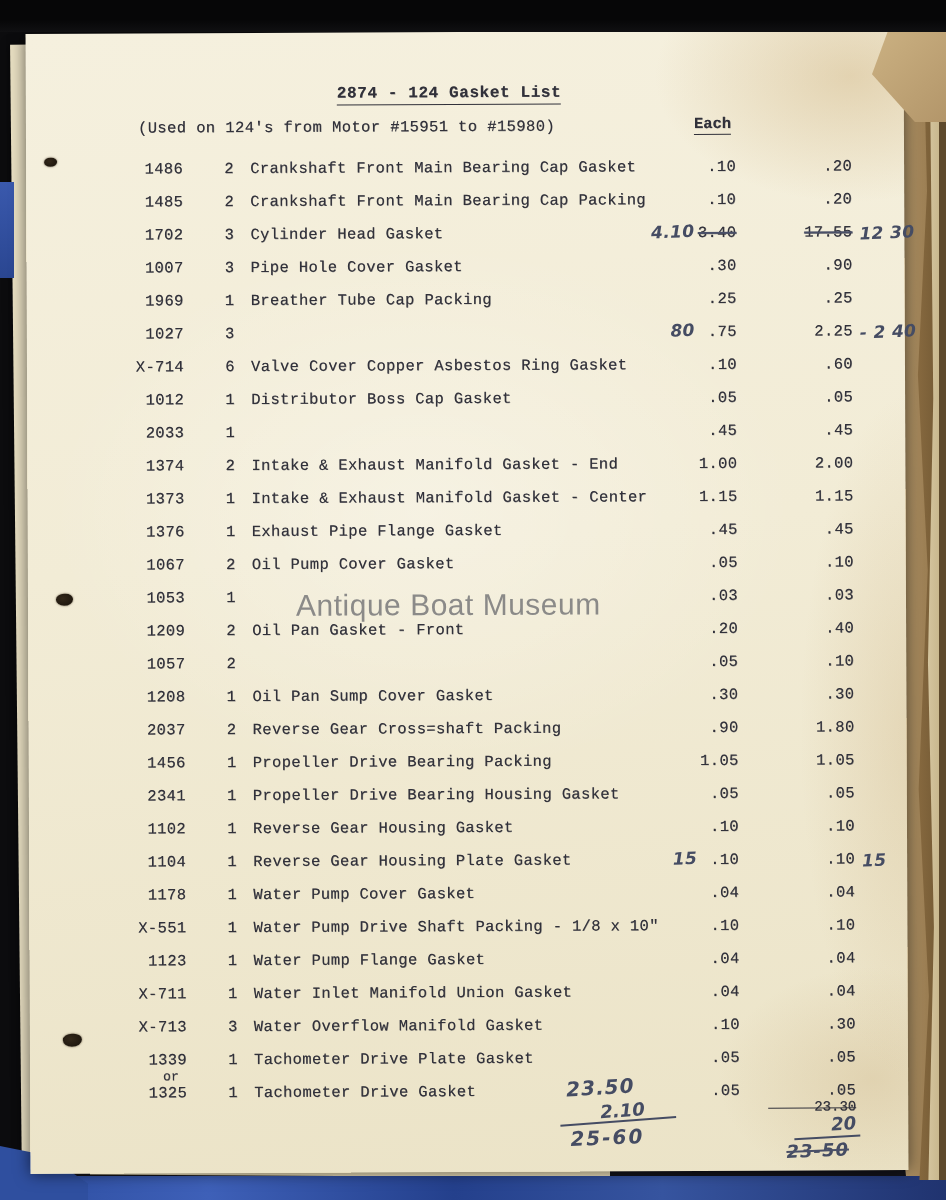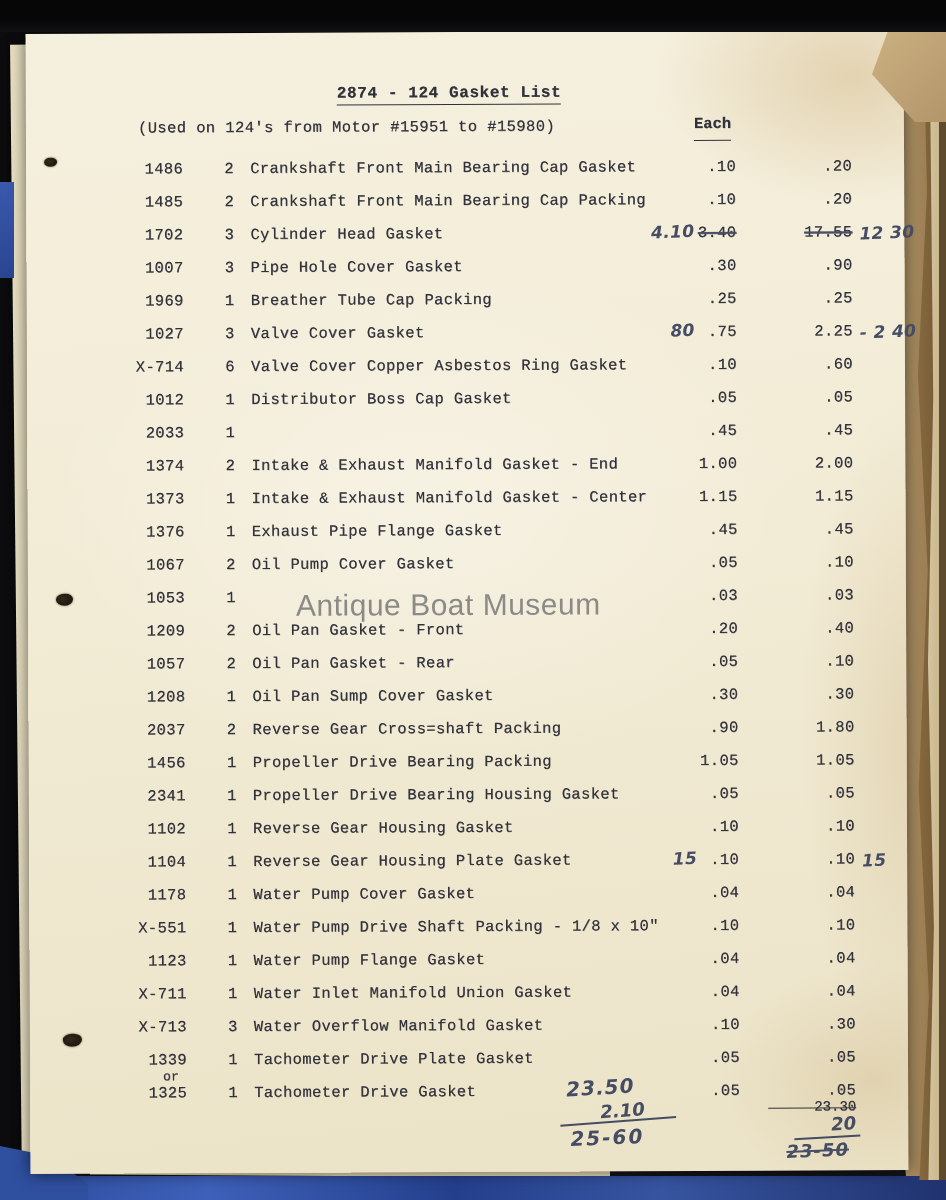--- a/index.html
+++ b/index.html
@@ -58,21 +58,21 @@
   .hole-1 { left:18px; top:124px; width:13px; height:9px; }
   .hole-2 { left:28px; top:560px; width:17px; height:12px; }
   .hole-3 { left:33px; top:1000px; width:19px; height:13px; }
 
   
   .typed { color:#31313a; text-shadow:0.35px 0.35px 0 rgba(45,45,58,0.55); }
   .title { position:absolute; left:311px; top:52px; font-size:16px; font-weight:bold;
     letter-spacing:0.6px; border-bottom:1.6px solid #31313a; padding-bottom:2px; white-space:nowrap; }
   .subtitle { position:absolute; left:112px; top:86px; font-size:15.5px; letter-spacing:0.4px; white-space:nowrap; }
   .each-header { position:absolute; left:668px; top:84px; font-size:15.5px; font-weight:bold;
-    border-bottom:1.6px solid #31313a; padding-bottom:7px; }
+    border-bottom:1.6px solid #31313a; padding-bottom:1px; }
 
   .rows { position:absolute; left:0; top:120px; width:878px; }
   .row { position:relative; height:33px; }
   .row span { position:absolute; top:0; line-height:33px; white-space:nowrap; font-size:15.5px; letter-spacing:0.35px; }
   .c-part  { left:95px;  width:62px; text-align:right; }
   .c-qty   { left:192px; width:22px; text-align:center; }
   .c-desc  { left:224px; }
   .c-each  { left:630px; width:80px; text-align:right; }
   .c-total { left:738px; width:88px; text-align:right; }
 
@@ -169,21 +169,20 @@
     <span class="c-qty">1</span>
     <span class="c-desc">Breather Tube Cap Packing</span>
 
     <span class="c-each">.25</span>
     <span class="c-total">.25</span>
 
   </div>
         <div class="row">
     <span class="c-part">1027</span>
     <span class="c-qty">3</span>
-    <span class="c-desc">Valve Cover Gasket</span>
     <span class="c-hw-each hw">80</span>
     <span class="c-each">.75</span>
     <span class="c-total">2.25</span>
     <span class="c-hw-total hw">- 2 40</span>
   </div>
         <div class="row">
     <span class="c-part">X-714</span>
     <span class="c-qty">6</span>
     <span class="c-desc">Valve Cover Copper Asbestos Ring Gasket</span>
 
@@ -257,21 +256,20 @@
     <span class="c-qty">2</span>
     <span class="c-desc">Oil Pan Gasket - Front</span>
 
     <span class="c-each">.20</span>
     <span class="c-total">.40</span>
 
   </div>
         <div class="row">
     <span class="c-part">1057</span>
     <span class="c-qty">2</span>
-    <span class="c-desc">Oil Pan Gasket - Rear</span>
 
     <span class="c-each">.05</span>
     <span class="c-total">.10</span>
 
   </div>
         <div class="row">
     <span class="c-part">1208</span>
     <span class="c-qty">1</span>
     <span class="c-desc">Oil Pan Sump Cover Gasket</span>
 

